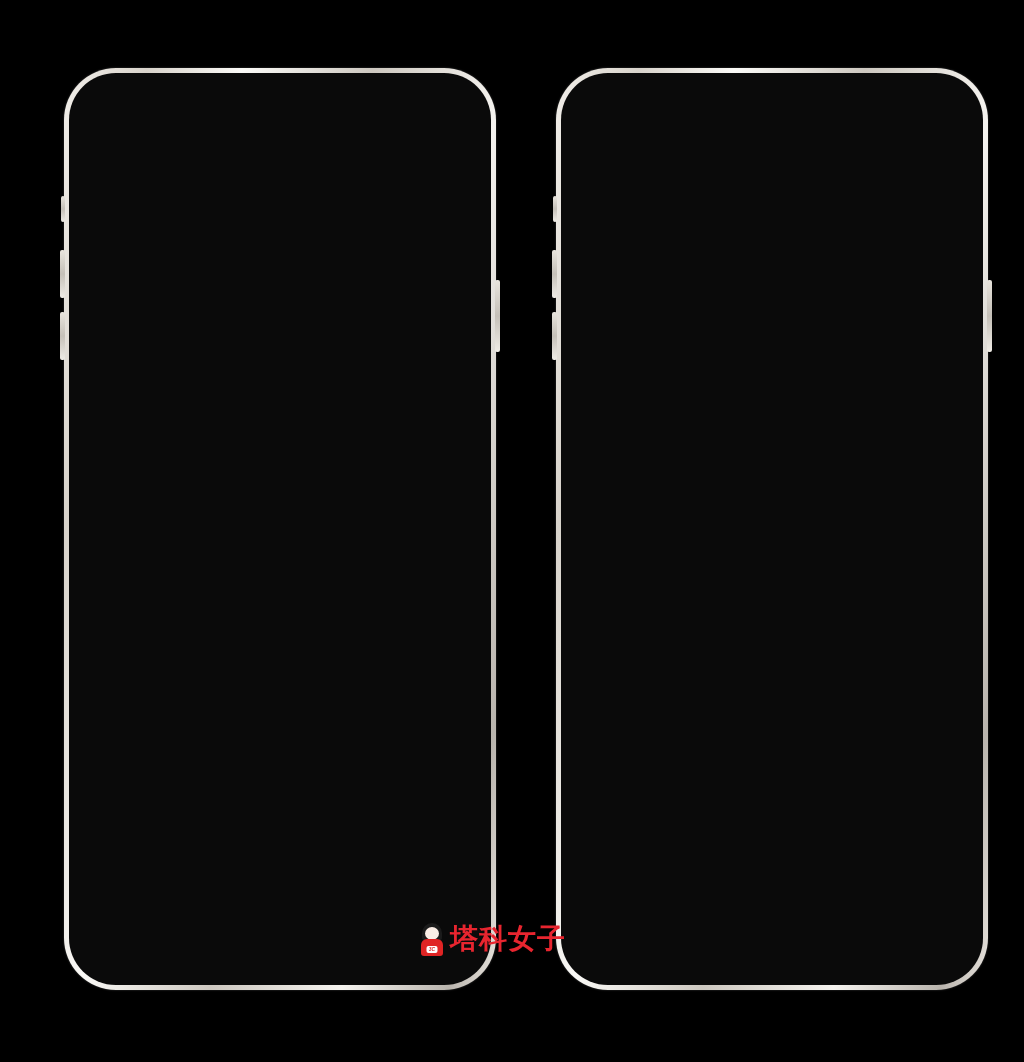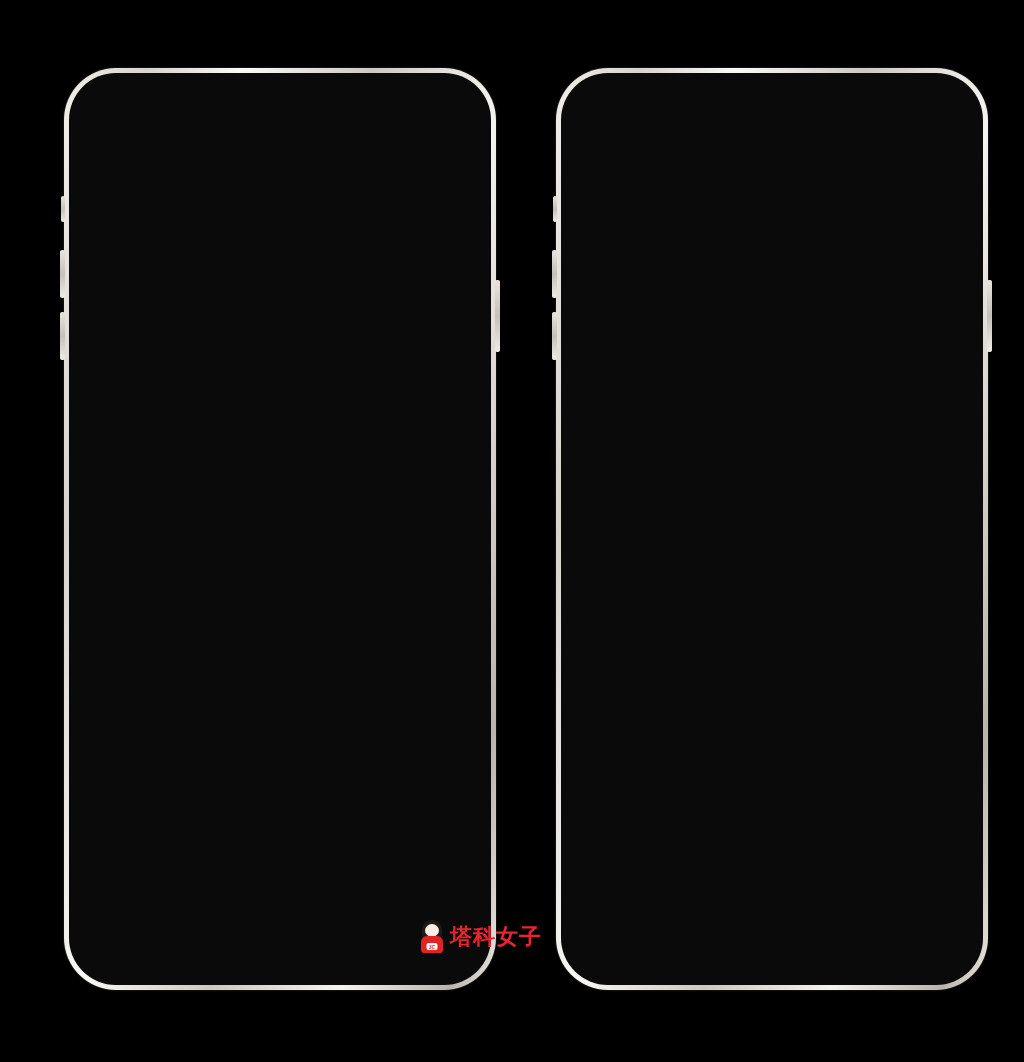--- a/index.html
+++ b/index.html
@@ -43,21 +43,21 @@
 
   .home-content { position: absolute; inset: 0; z-index: 10; padding: 0 24px; }
 
   
   .watermark { position:absolute; left:418px; top:920px; z-index:60; display:flex; align-items:center; gap:4px; }
   .wm-av { width:28px;height:33px;position:relative; }
   .wm-av .h { position:absolute; left:4px; top:0; width:20px;height:18px;border-radius:10px 10px 4px 4px;background:#1b1b1b; }
   .wm-av .f { position:absolute; left:7px; top:4px; width:14px;height:13px;border-radius:50%;background:#fbeee6; }
   .wm-av .b { position:absolute; left:3px; bottom:0; width:22px;height:17px;border-radius:6px 6px 3px 3px;background:#e02424; }
   .wm-av .t { position:absolute; left:50%; bottom:3px; transform:translateX(-50%); width:11px;height:7px;border-radius:2px;background:#fff;font-size:5px;color:#e02424;display:flex;align-items:center;justify-content:center;font-weight:700; }
-  .wm-txt { color:#e8252f; font-size: 22px; font-weight: 700; letter-spacing: 1px; }
+  .wm-txt { color:#e8252f; font-size: 28px; font-weight: 700; letter-spacing: 1px; }
 
   
   #screen-right { background: #000; position: relative; }
   .sheet { position:absolute; left:0; right:0; top:62px; bottom:0; background: #1c1c1e;
            border-radius: 13px 13px 0 0; padding: 0 14px; overflow: hidden; }
 </style>
 </head>
 <body>
 
 <div class="stage">

